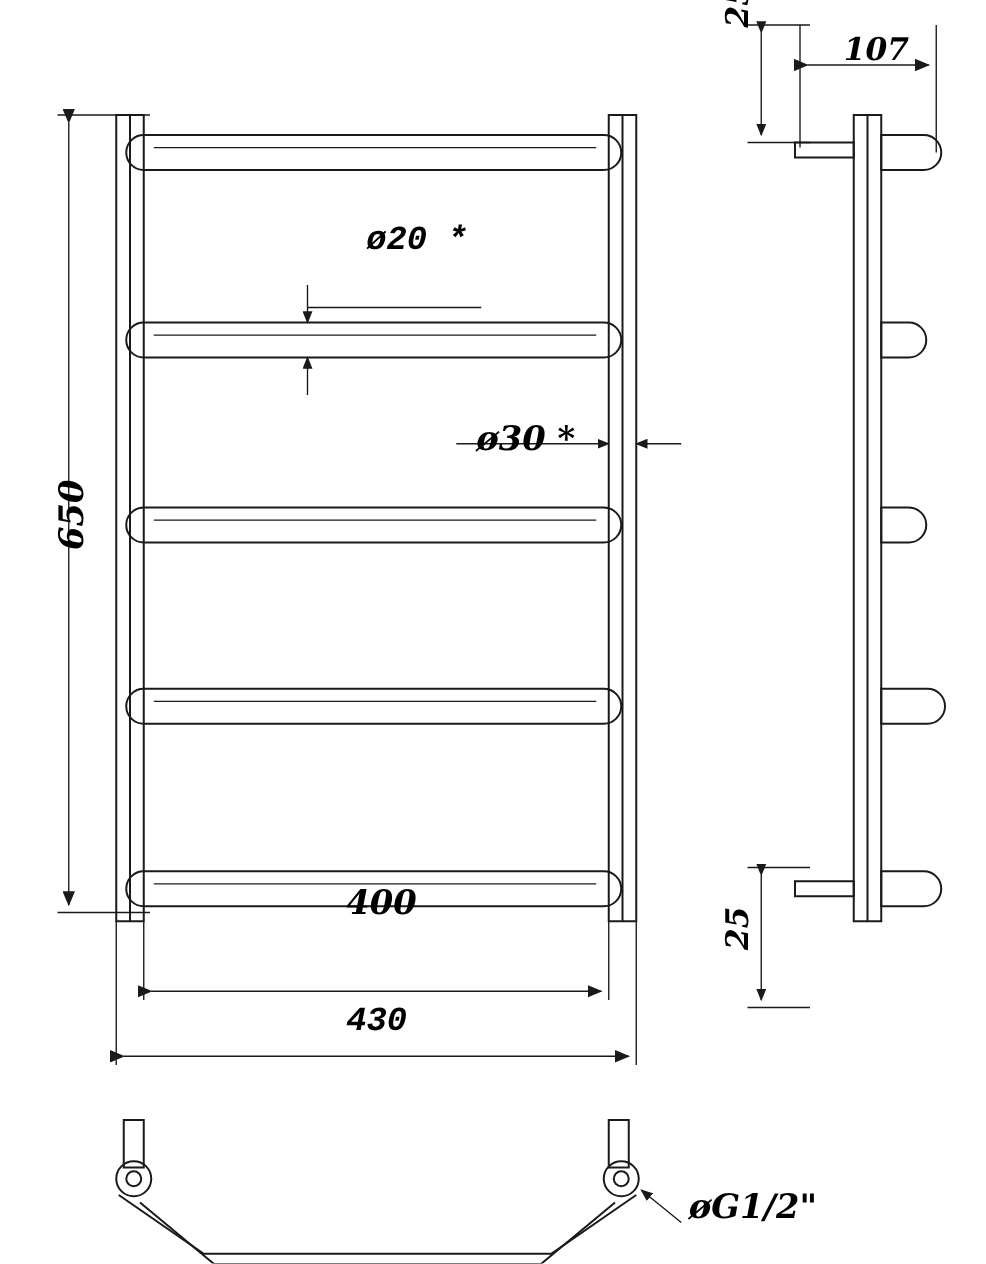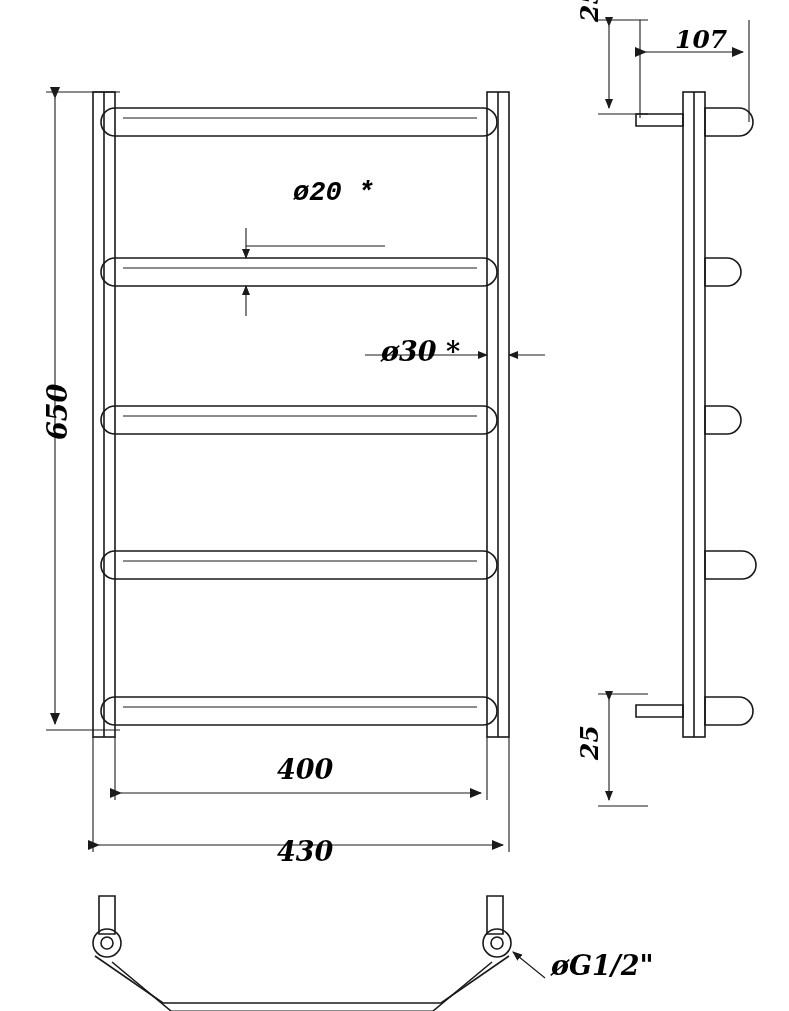--- a/index.html
+++ b/index.html
@@ -154,23 +154,23 @@
     </g>
 
     <g stroke="#1a1a1a" stroke-width="1.1" fill="none">
       <line x1="545" y1="978" x2="513" y2="952" marker-end="url(#ahs)"></line>
       <line x1="545" y1="978" x2="545" y2="978"></line>
     </g>
   </svg>
 
   <div class="dimlabel dim-lg rot90" style="left:44px; top:440px;">650</div>
 
-  <div class="dimlabel dim-lg" style="left:277px; top:756px;font-style:italic;">400</div>
+  <div class="dimlabel dim-lg" style="left:277px; top:709px;font-style:italic;">400</div>
 
-  <div class="dimlabel dim-lg" style="left:277px; top:838px;">430</div>
+  <div class="dimlabel dim-lg" style="left:277px; top:805px;font-family:Liberation Mono, monospace;">430</div>
 
   <div class="dimlabel dim-lg" style="left:293px; top:180px;font-family:Liberation Mono, monospace;">ø20 *</div>
 
   <div class="dimlabel dim-lg" style="left:381px; top:338px;">ø30 *</div>
 
   <div class="dimlabel dim-md" style="left:675px; top:12px;margin-top:15px;">107</div>
 
   <div class="dimlabel dim-md rot90" style="left:577px; top:22px;">25</div>
 
   <div class="dimlabel dim-md rot90" style="left:577px; top:760px;">25</div>

